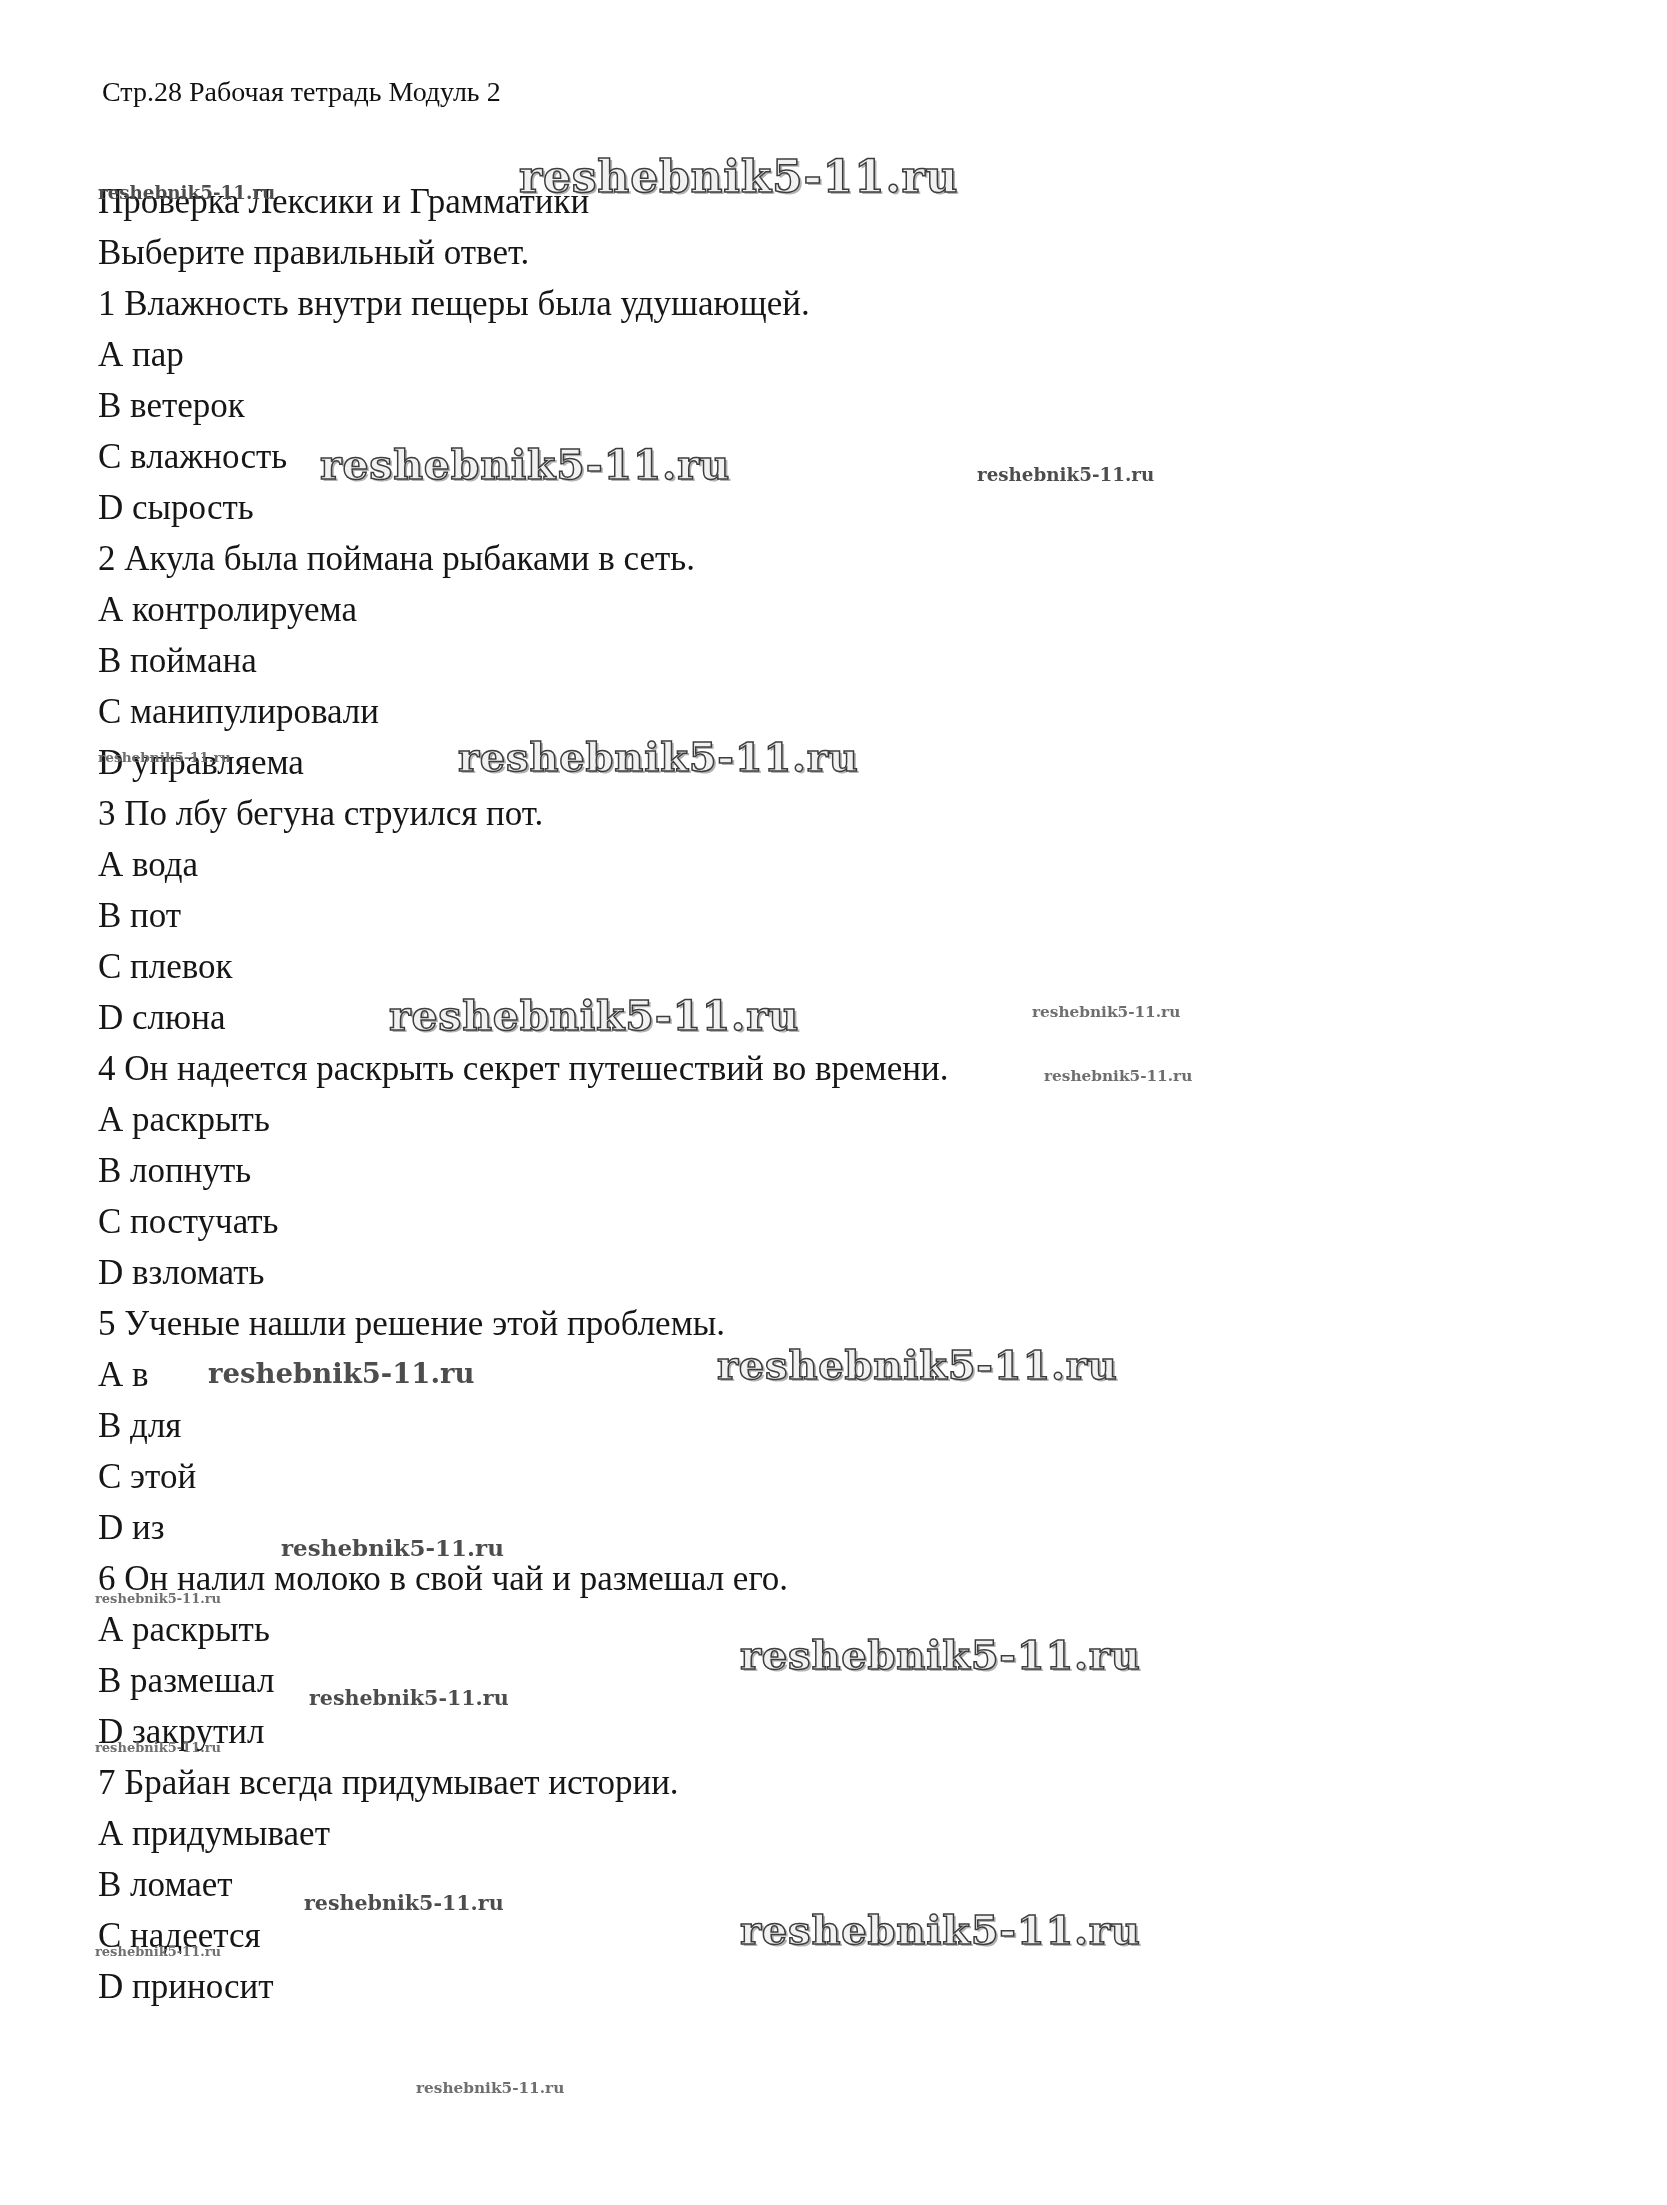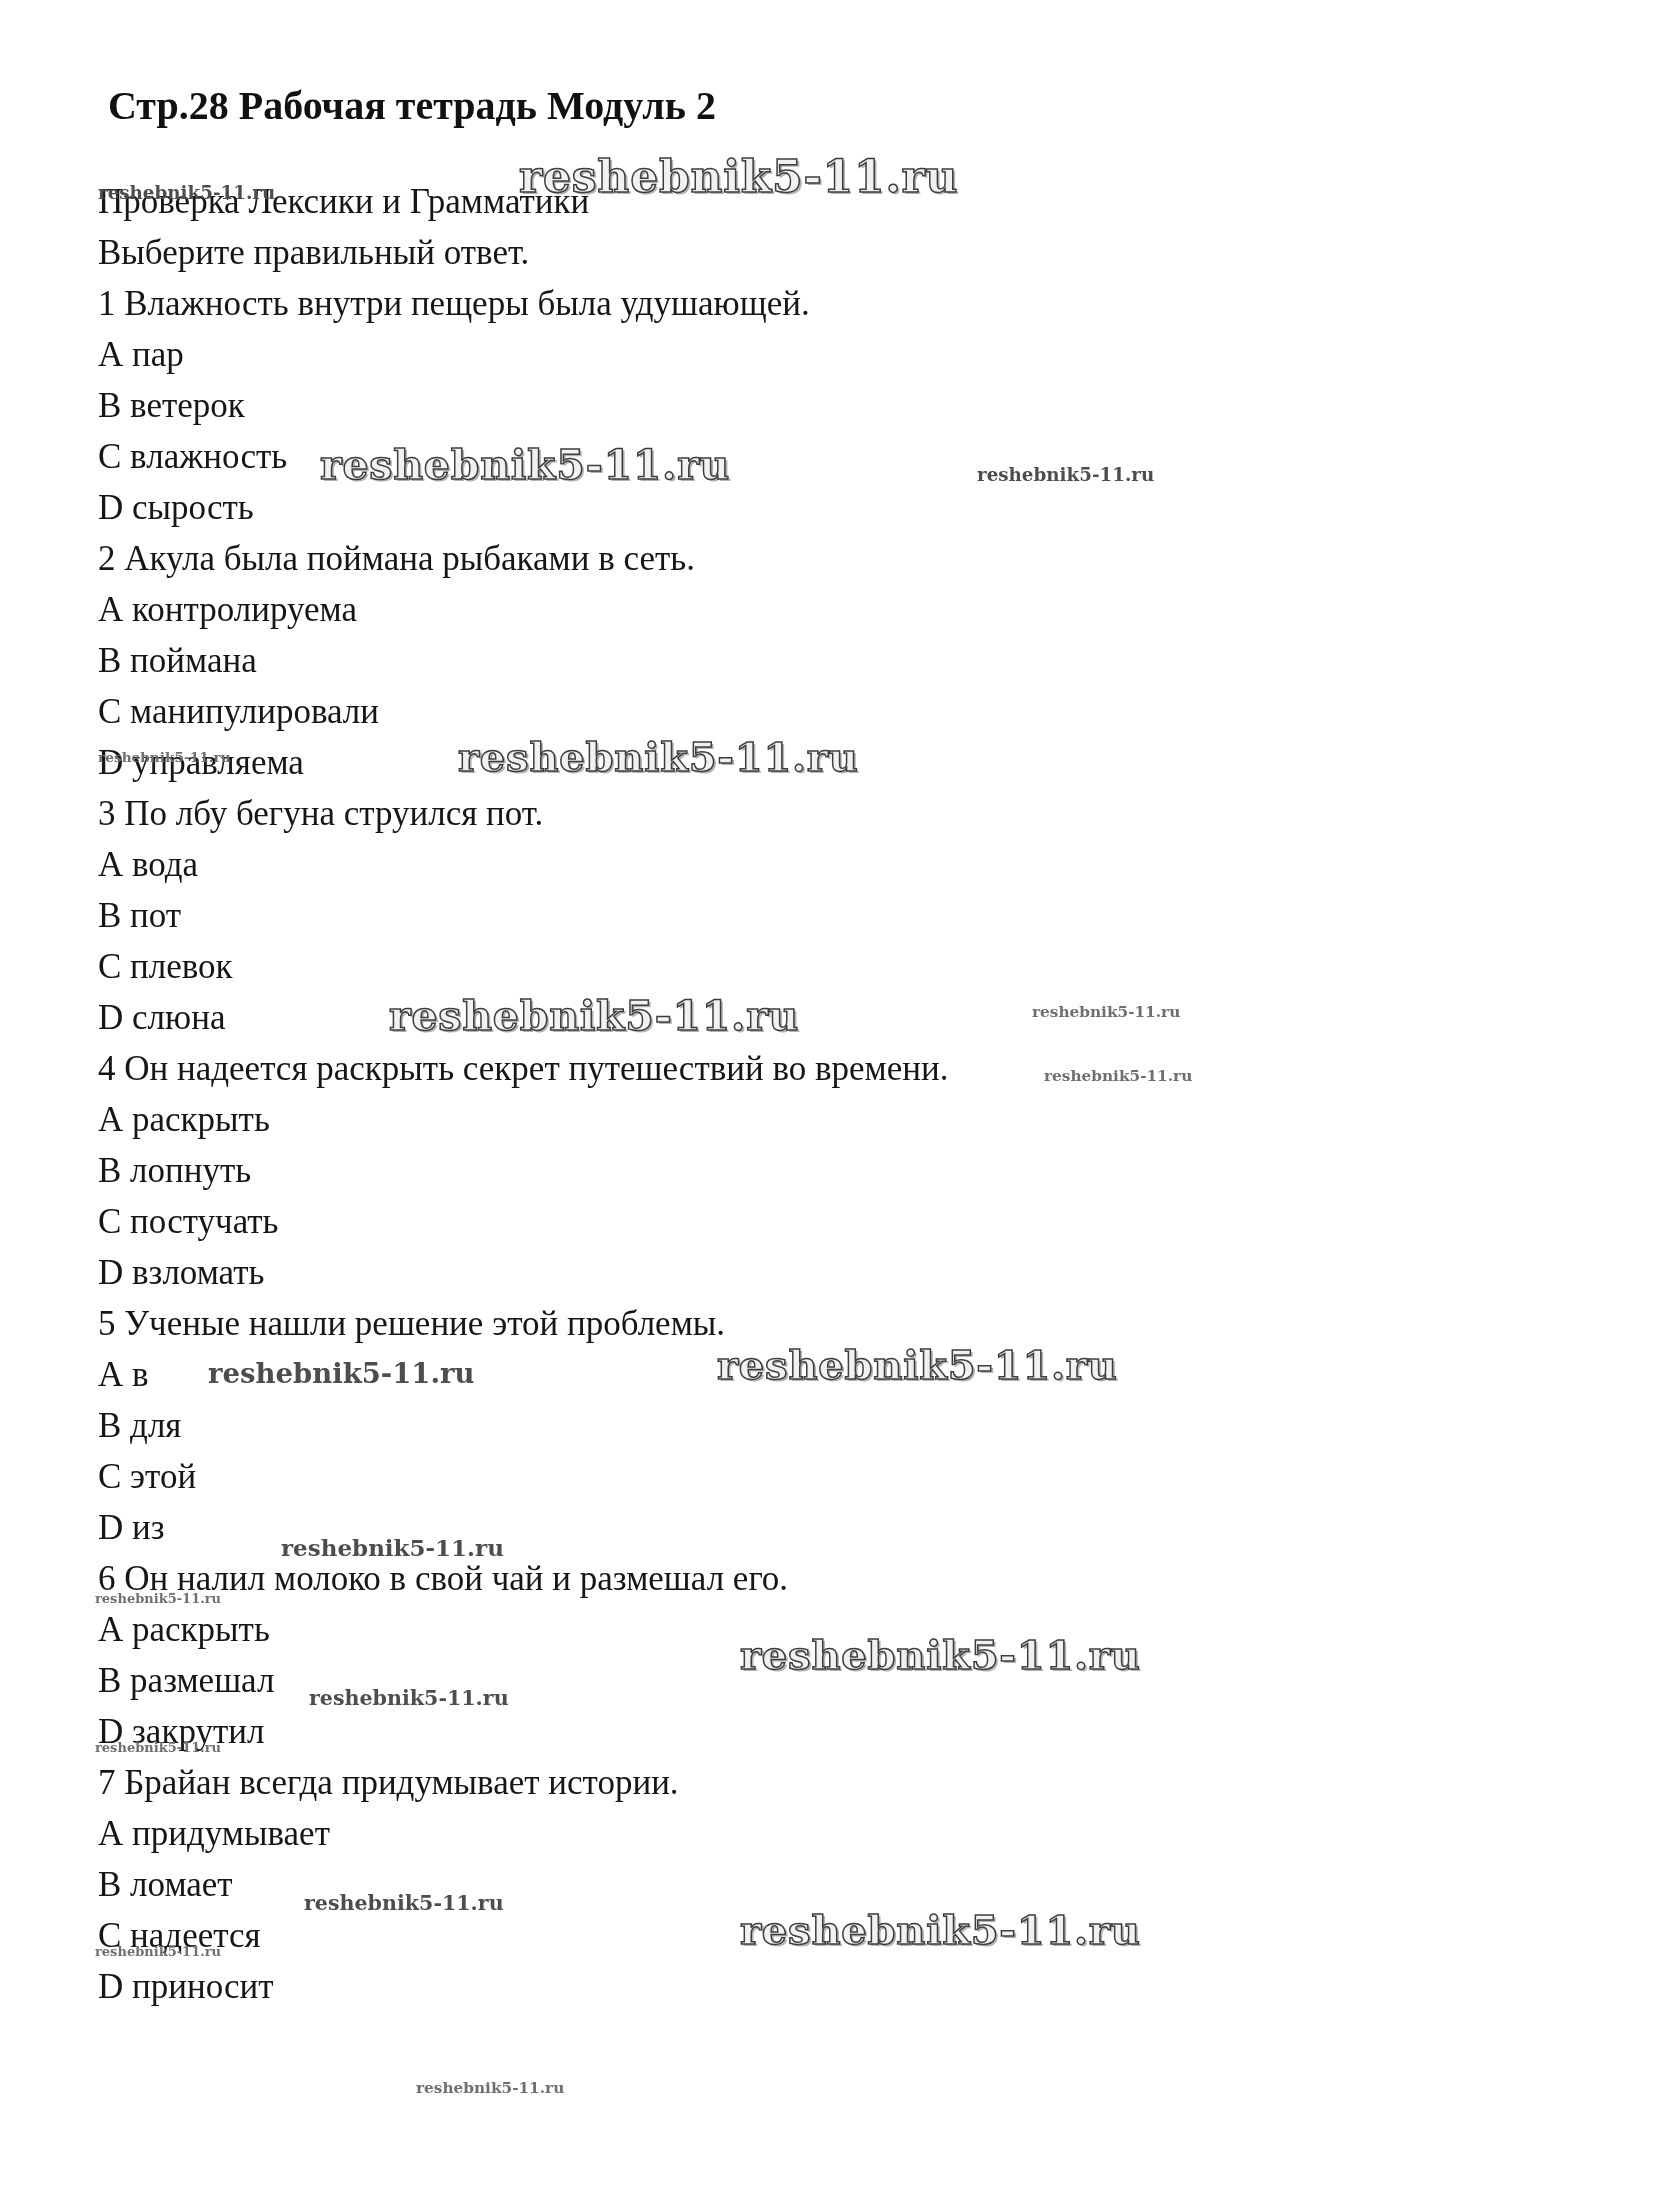--- a/index.html
+++ b/index.html
@@ -13,23 +13,23 @@
     height: 2205px;
     background: #ffffff;
     overflow: hidden;
     font-family: "Liberation Serif", serif;
     color: #151515;
   }
   .title {
     position: absolute;
     left: 98px;
     top: 72px;
-    margin: 10px;
-    font-size: 40px;
-    font-weight: bold;
+    margin: 4px;
+    font-size: 28px;
+    font-weight: normal;
     font-family: "Liberation Serif", serif;
     color: #111;
     white-space: nowrap;
   }
   .content {
     position: absolute;
     left: 98px;
     top: 176px;
     width: 1488px;
   }

